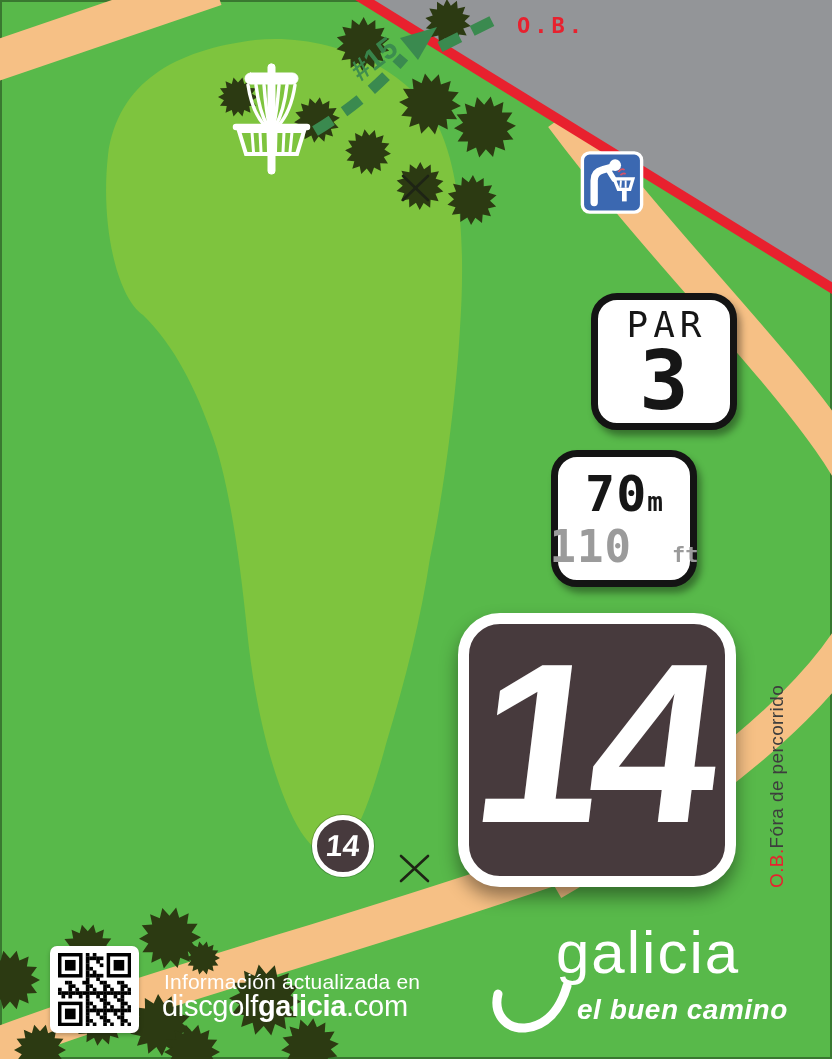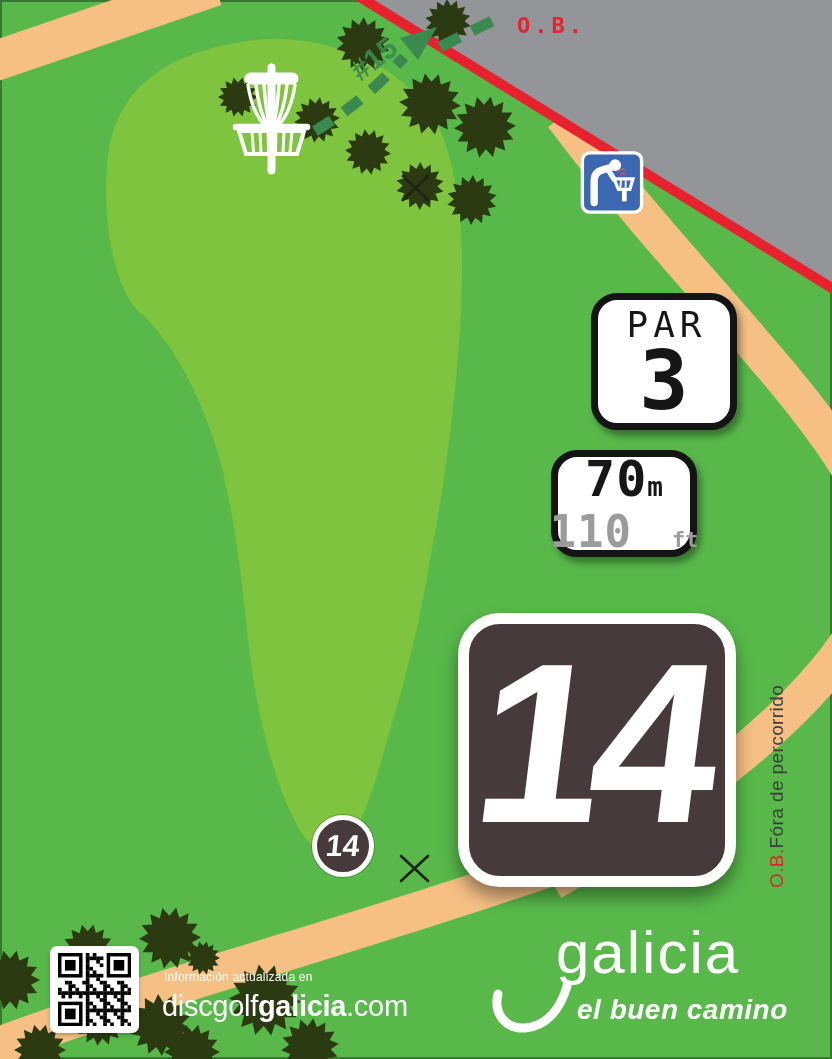--- a/index.html
+++ b/index.html
@@ -45,21 +45,21 @@
 
   .sign{left:580px;top:151px;width:64px;height:63px;}
 
   .badge{background:#fff;border:7px solid #141414;border-radius:26px;
     box-shadow:4px 6px 7px rgba(0,0,0,.38);display:flex;flex-direction:column;
     align-items:center;justify-content:center;
     font-family:"DejaVu Sans Mono","Liberation Mono",monospace;color:var(--ink);}
   .badge-par{left:551px;top:293px;width:146px;height:137px;margin-left:40px;}
   .badge-par .par-word{font-size:36px;letter-spacing:5px;text-indent:5px;line-height:1;margin-top:2px;}
   .badge-par .par-value{font-size:82px;line-height:.92;font-weight:bold;}
-  .badge-dist{left:551px;top:450px;width:146px;height:107px;}
+  .badge-dist{left:551px;top:450px;width:146px;height:137px;}
   .dist-row{display:flex;align-items:baseline;line-height:1;}
   .dist-row .big{font-size:50px;font-weight:bold;letter-spacing:1px;}
   .dist-row .unit{font-size:26px;font-weight:bold;}
   .dist-row.feet{color:var(--feet-gray);margin-top:6px;}
   .dist-row.feet .big{font-size:44px;}
   .dist-row.feet .unit{font-size:22px;margin-left:40px;}
 
   .badge-hole{left:458px;top:613px;width:278px;height:274px;background:var(--badge-dark);
     border:11px solid #fff;border-radius:42px;box-shadow:0 10px 18px rgba(0,0,0,.42);
     display:flex;align-items:center;justify-content:center;}
@@ -71,21 +71,21 @@
     display:flex;align-items:center;justify-content:center;}
   .tee-circle span{color:#fff;font-size:30px;font-weight:bold;transform:skewX(-6deg);}
 
   .side-label{left:766px;top:650px;height:272px;writing-mode:vertical-rl;transform:rotate(180deg);
     font-size:19px;color:#3d3d3d;letter-spacing:.4px;white-space:nowrap;}
   .side-label .ob{color:var(--ob-red);}
 
   .qr{left:50px;top:946px;width:89px;height:87px;background:#fff;border-radius:7px;
     display:flex;align-items:center;justify-content:center;box-shadow:0 2px 4px rgba(0,0,0,.25);}
 
-  .footer-info{left:164px;top:970px;color:#fff;font-size:12px;letter-spacing:.2px;}
+  .footer-info{left:164px;top:970px;color:#fff;font-size:21px;letter-spacing:.2px;}
   .footer-url{left:162px;top:990px;color:#fff;font-size:29px;letter-spacing:-.3px;}
   .footer-url .bold{font-weight:bold;}
 
   .logo-word{left:556px;top:918px;color:#fff;font-size:60px;letter-spacing:2px;}
   .logo-tagline{left:577px;top:994px;color:#fff;font-size:28px;font-style:italic;font-weight:bold;letter-spacing:.5px;}
 </style>
 </head>
 <body>
 
 <div class="stage">

